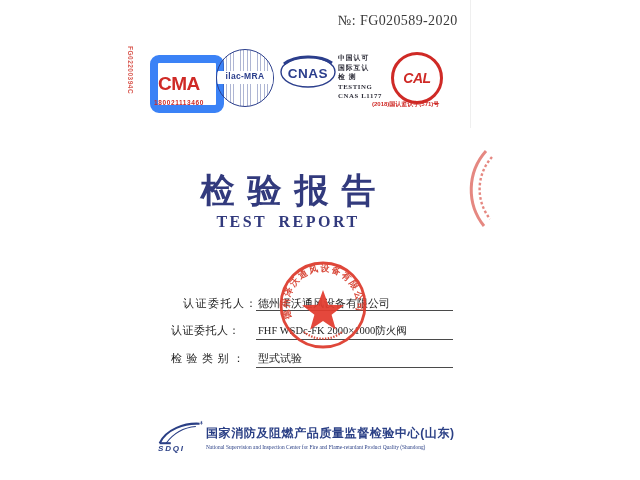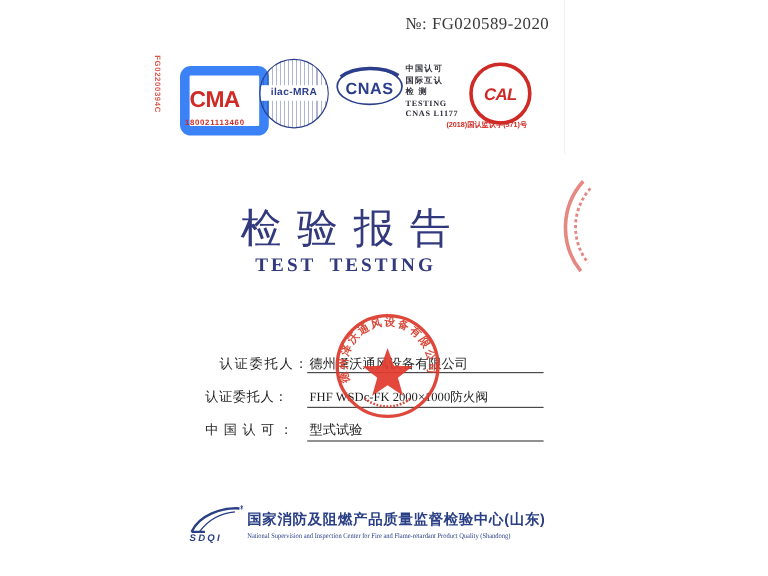--- a/index.html
+++ b/index.html
@@ -26,21 +26,21 @@
   .ilac-text{font-size:8.5px;font-weight:800;color:#2b3e8c;letter-spacing:.3px;}
   .cnas-wrap{left:279px;top:54px;width:58px;height:36px;}
   .accred{left:338px;top:53px;line-height:9.5px;color:#2f2f3a;}
   .accred div{font-size:6.8px;font-weight:700;letter-spacing:1px;white-space:nowrap;}
   .accred .en{font-family:"Liberation Serif",serif;font-weight:700;letter-spacing:.6px;}
   .cal-circle{left:391px;top:52px;width:46px;height:46px;border:3.5px solid #cf2a26;border-radius:50%;display:flex;align-items:center;justify-content:center;}
   .cal-text{font-size:14px;font-weight:800;color:#cf2a26;font-style:italic;letter-spacing:-.5px;}
   .cal-number{left:372px;top:100px;font-size:6px;font-weight:700;color:#cf2a26;white-space:nowrap;}
 
   
-  .title-zh{left:98px;top:168px;width:380px;text-align:center;font-size:34px;font-weight:400;color:#323a7d;letter-spacing:13px;padding-left:13px;box-sizing:border-box;}
+  .title-zh{left:98px;top:168px;width:380px;text-align:center;font-size:34px;font-weight:700;color:#323a7d;letter-spacing:13px;padding-left:13px;box-sizing:border-box;}
   .title-en{left:98px;top:213px;width:380px;text-align:center;font-family:"Liberation Serif",serif;font-size:16px;font-weight:700;color:#323a7d;letter-spacing:2.5px;word-spacing:5px;}
 
   
   .f-label{font-size:11px;color:#1d1d1d;white-space:nowrap;}
   .f-value{font-size:11px;color:#1d1d1d;white-space:nowrap;}
   .lbl1{left:183px;top:296px;letter-spacing:1.5px;}
   .val1{left:258px;top:296px;}
   .lbl2{left:171px;top:323px;letter-spacing:.5px;}
   .val2{left:258px;top:324px;font-family:"Liberation Serif",serif;font-size:10.5px;}
   .lbl3{left:171px;top:351px;letter-spacing:4.5px;}
@@ -89,36 +89,36 @@
   <div class="en">TESTING</div>
   <div class="en">CNAS L1177</div>
 </div>
 
 <div class="abs cal-circle">
   <span class="cal-text">CAL</span>
 </div>
 <div class="abs cal-number">(2018)国认监认字(571)号</div>
 
 <div class="abs title-zh">检验报告</div>
-<div class="abs title-en">TEST TESTING</div>
+<div class="abs title-en">TEST REPORT</div>
 
 <svg class="abs seal-partial" viewBox="0 0 52 82">
   <path d="M34,3 A 58,58 0 0 0 32,78" fill="none" stroke="#d8493f" stroke-width="3"></path>
   <path d="M40,9 A 48,48 0 0 0 38,71" fill="none" stroke="#d8493f" stroke-width="2.4" stroke-dasharray="2.6 2.2"></path>
 </svg>
 
 <span class="abs f-label lbl1">认证委托人：</span>
 <span class="abs f-value val1">德州泽沃通风设备有限公司</span>
 <div class="abs u-line ul1"></div>
 
 <span class="abs f-label lbl2">认证委托人：</span>
 <span class="abs f-value val2">FHF WSDc-FK 2000×1000防火阀</span>
 <div class="abs u-line ul2"></div>
 
-<span class="abs f-label lbl3">中国认可：</span>
+<span class="abs f-label lbl3">检验类别：</span>
 <span class="abs f-value val3">型式试验</span>
 <div class="abs u-line ul3"></div>
 
 <svg class="abs seal-main" viewBox="0 0 92 92">
   <circle cx="46" cy="46" r="42" fill="none" stroke="#dd3a2c" stroke-width="2.8"></circle>
   <defs>
     <path id="sealTextArc" d="M 19,67 A 34,34 0 1 1 73,67" fill="none"></path>
   </defs>
   <text font-size="9" font-weight="700" fill="#d63c2c" letter-spacing="1.6">
     <textPath href="#sealTextArc" startOffset="9">德州泽沃通风设备有限公司</textPath>

